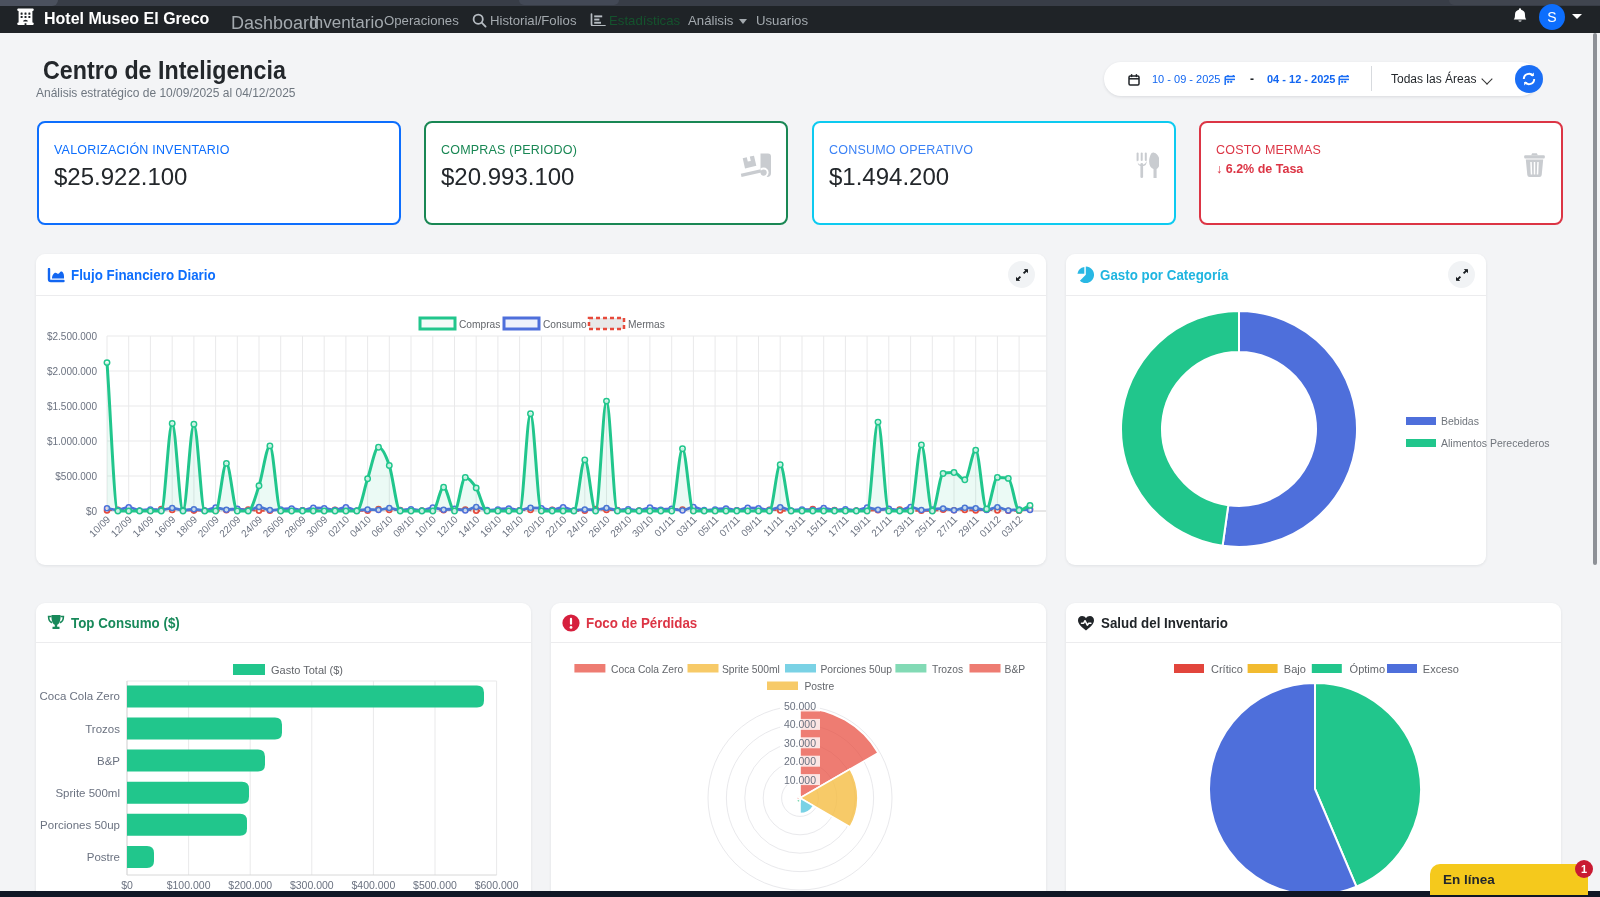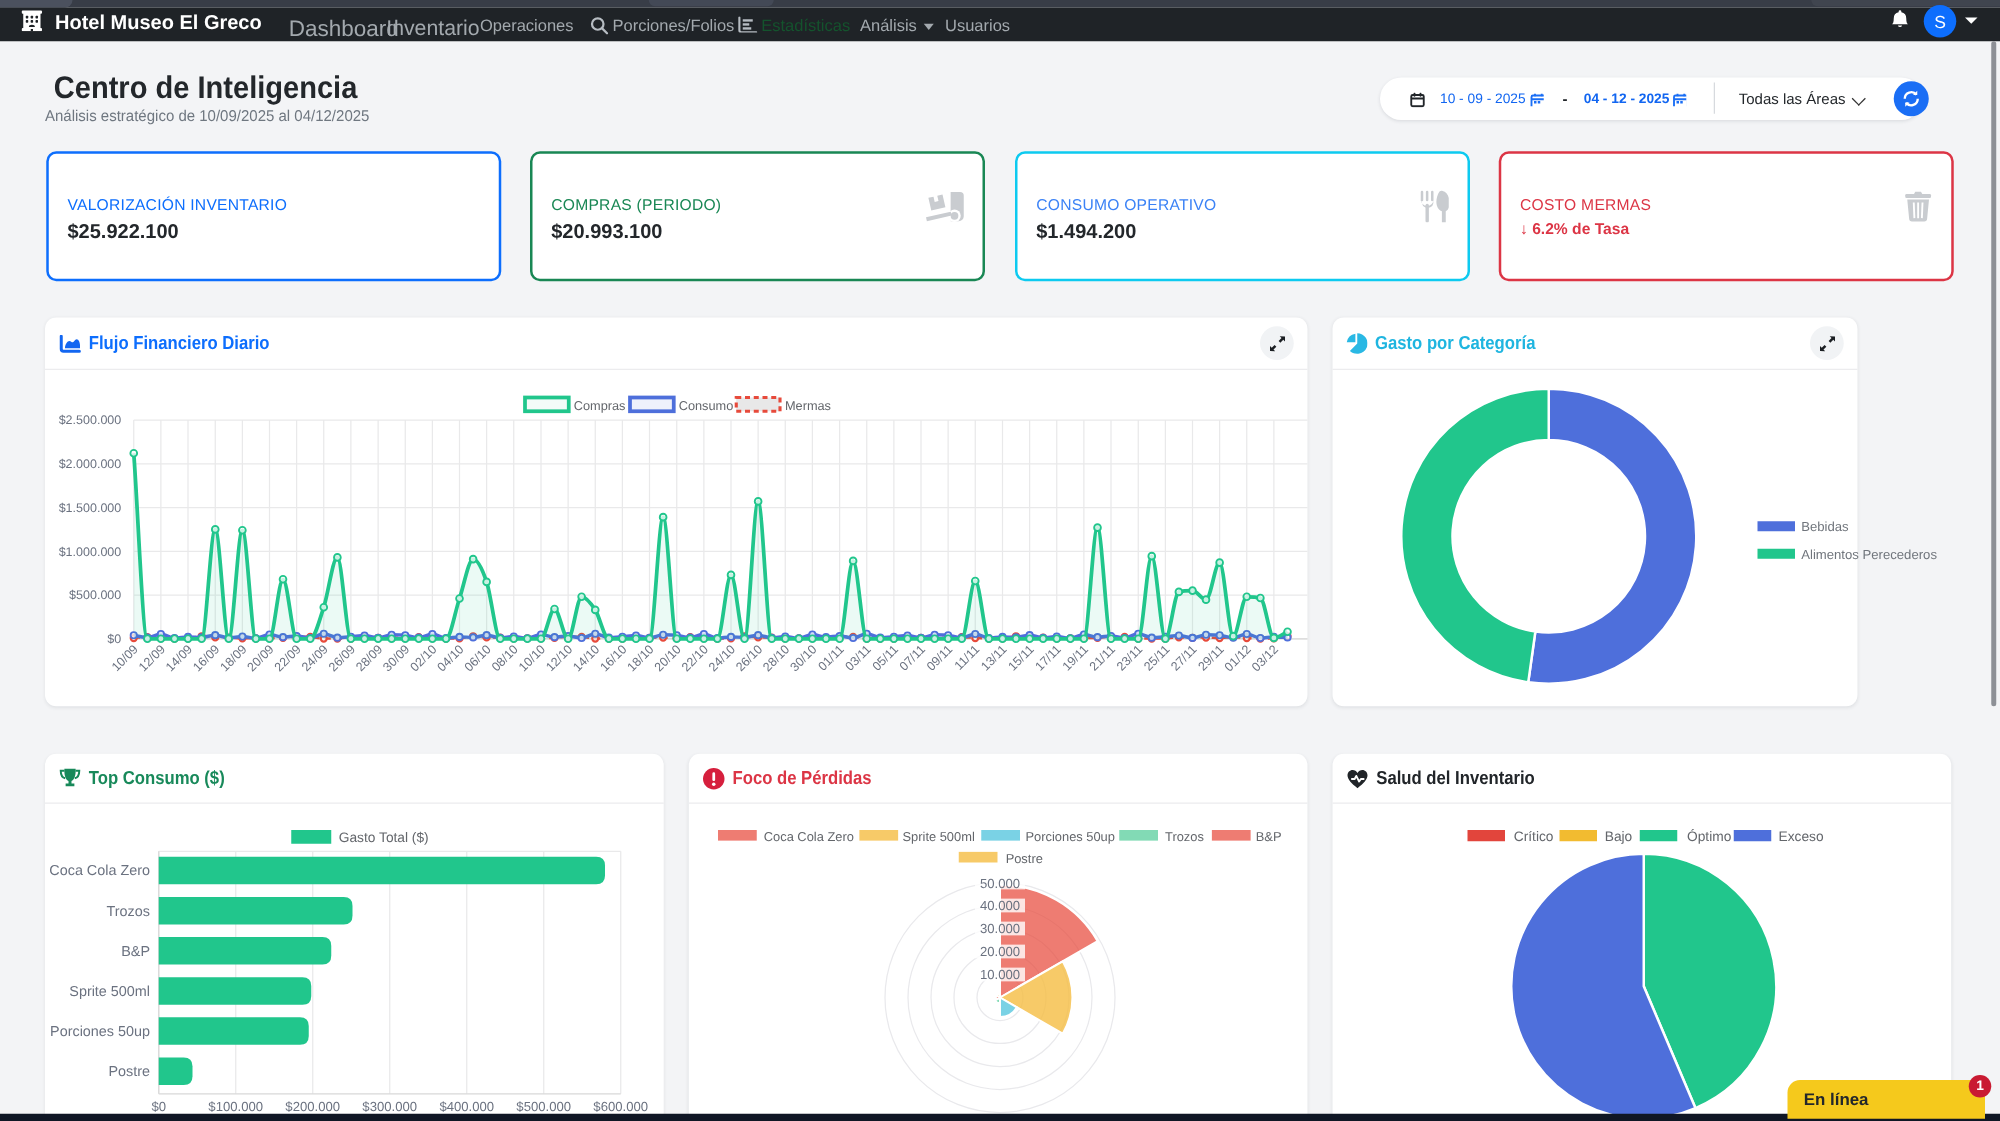--- a/index.html
+++ b/index.html
@@ -1,23 +1,23 @@
 <!DOCTYPE html>
 <html lang="es"><head><meta charset="utf-8"><title>Centro de Inteligencia</title>
 <style>
 *{margin:0;padding:0;box-sizing:border-box}
 html,body{width:1600px;height:897px;overflow:hidden;font-family:"Liberation Sans",sans-serif;background:#f3f4f6;position:relative}
 .abs{position:absolute}
 .panel{position:absolute;background:#fff;border-radius:9px;box-shadow:0 1px 3px rgba(30,40,60,.09)}
 .phead{position:absolute;left:0;top:0;right:0;height:42px;border-bottom:1px solid #ececee;display:flex;align-items:center;padding:0 11px}
 .ptitle{font-weight:bold;font-size:15px;margin-left:6px;transform:scaleX(0.89);transform-origin:left;white-space:nowrap}
 .expand{position:absolute;right:11px;top:7px;width:27px;height:27px;border-radius:50%;background:#f1f3f5;display:flex;align-items:center;justify-content:center}
-.kpi{position:absolute;top:121px;height:104px;width:364px;background:#fff;border-radius:8px;border-width:2.5px;border-style:solid;padding:34px 15px}
+.kpi{position:absolute;top:121px;height:104px;width:364px;background:#fff;border-radius:8px;border-width:2.5px;border-style:solid;padding:20px 15px}
 .kpi .lab{font-size:12.5px;letter-spacing:.2px}
-.kpi .val{font-size:16px;font-weight:bold;color:#23272b;margin-top:6px}
+.kpi .val{font-size:24px;font-weight:normal;color:#23272b;margin-top:6px}
 .kicon{position:absolute;right:15px;top:29px}
 svg{display:block}
 text{font-family:"Liberation Sans",sans-serif}
 </style></head>
 <body>
 
 <div class="abs" style="left:0;top:0;width:1600px;height:6px;background:#383d47"></div>
 <div class="abs" style="left:0;top:0;width:58px;height:6px;background:#4b515e;border-radius:0 0 6px 0"></div>
 <div class="abs" style="left:519px;top:0;width:100px;height:5px;background:#434956;border-radius:0 0 5px 5px"></div>
 <div class="abs" style="left:1449px;top:0;width:151px;height:5px;background:#40454f;border-radius:0 0 0 5px"></div>
@@ -43,21 +43,21 @@
 <div class="abs" style="left:44px;top:10px;color:#fff;font-weight:bold;font-size:16px">Hotel Museo El Greco</div>
 <div class="abs" style="left:231px;top:13px;color:#a3a9ae;font-size:18px">Dashboard</div>
 <div class="abs" style="left:309px;top:13px;color:#a3a9ae;font-size:17px">Inventario</div>
 <div class="abs" style="left:384px;top:13px;color:#a3a9ae;font-size:13.2px">Operaciones</div>
 <div class="abs" style="left:472px;top:13px">
     <svg width="15" height="15" viewBox="0 0 15 15" style="">
       <circle cx="6.2" cy="6.2" r="4.6" fill="none" stroke="#b6bcc2" stroke-width="1.8"></circle>
       <line x1="9.7" y1="9.7" x2="13.6" y2="13.6" stroke="#b6bcc2" stroke-width="1.8" stroke-linecap="round"></line>
     </svg>
   </div>
-<div class="abs" style="left:490px;top:13px;color:#a3a9ae;font-size:13.2px">Porciones/Folios</div>
+<div class="abs" style="left:490px;top:13px;color:#a3a9ae;font-size:13.2px">Historial/Folios</div>
 <div class="abs" style="left:590px;top:13px">
     <svg width="16" height="13" viewBox="0 0 16 13" style="">
       <path d="M1.5 1v10.2a1.6 1.6 0 0 0 1.6 1.6H15" stroke="#b6bcc2" stroke-width="1.7" fill="none" stroke-linecap="round"></path>
       <rect x="4.2" y="2.4" width="8" height="1.9" fill="#b6bcc2"></rect>
       <rect x="4.2" y="5.6" width="5.2" height="1.9" fill="#b6bcc2"></rect>
       <rect x="4.2" y="8.8" width="6.8" height="1.9" fill="#b6bcc2"></rect>
     </svg>
   </div>
 <div class="abs" style="left:609px;top:13px;color:#14532d;font-size:13.2px">Estadísticas</div>
 <div class="abs" style="left:688px;top:13px;color:#a3a9ae;font-size:13.2px">Análisis</div>

